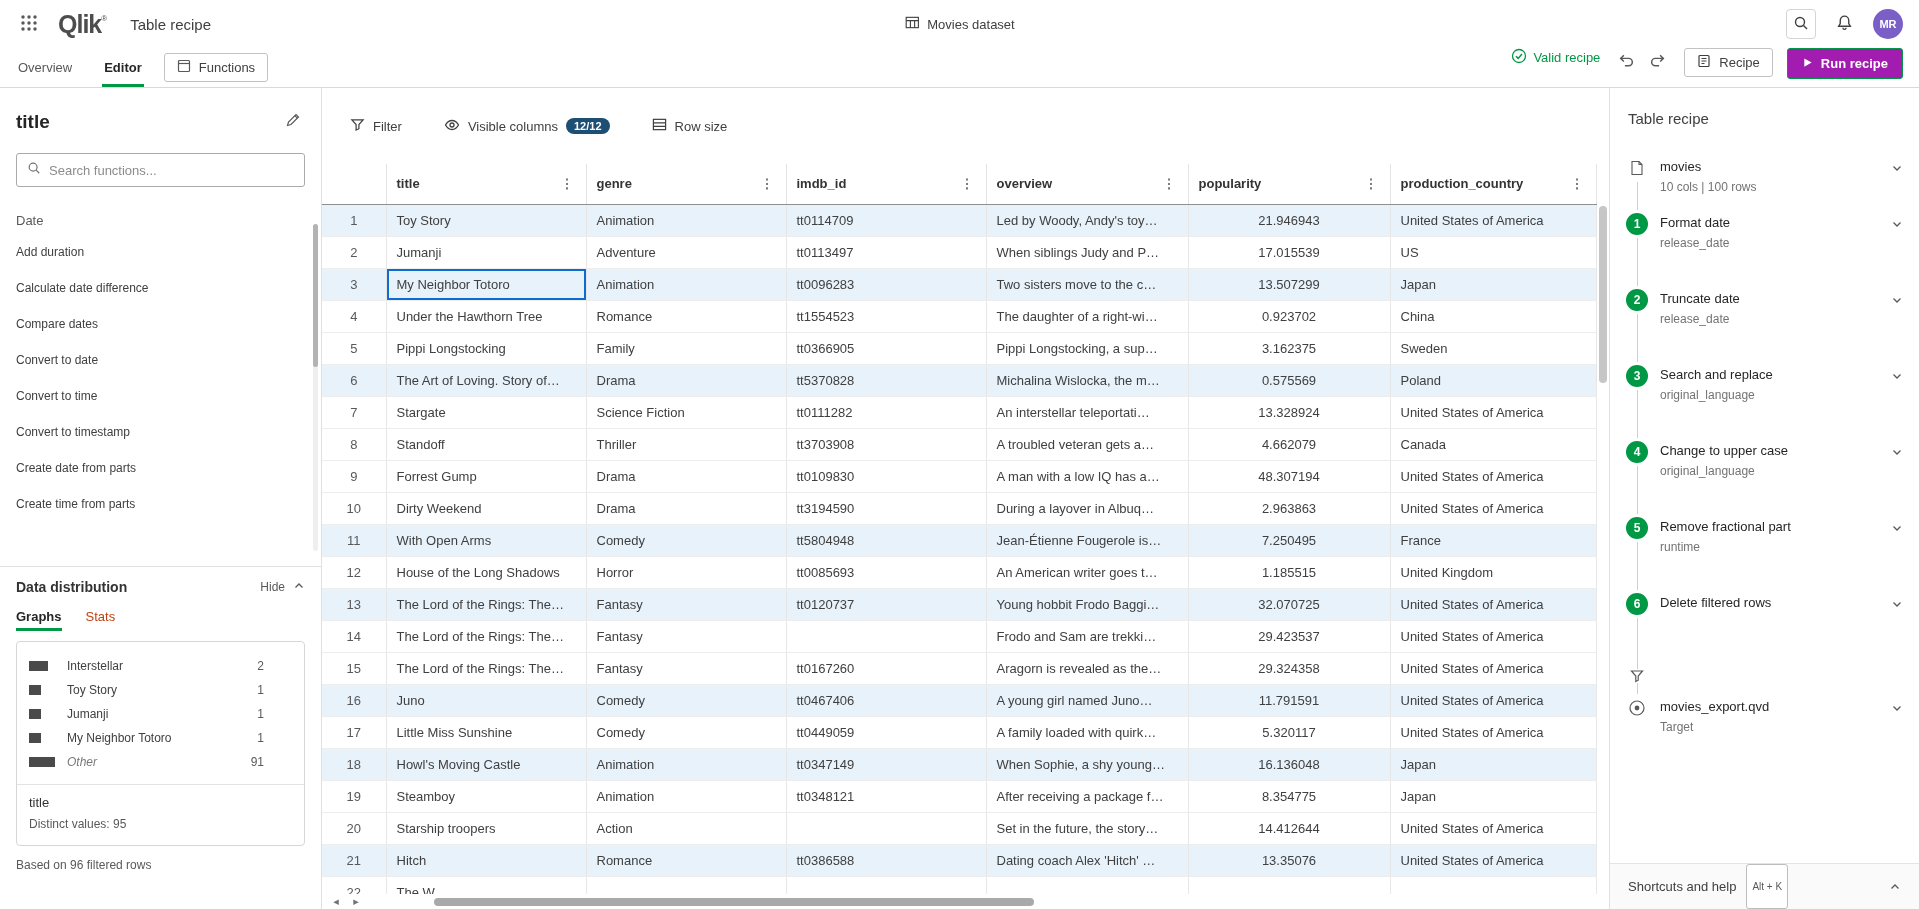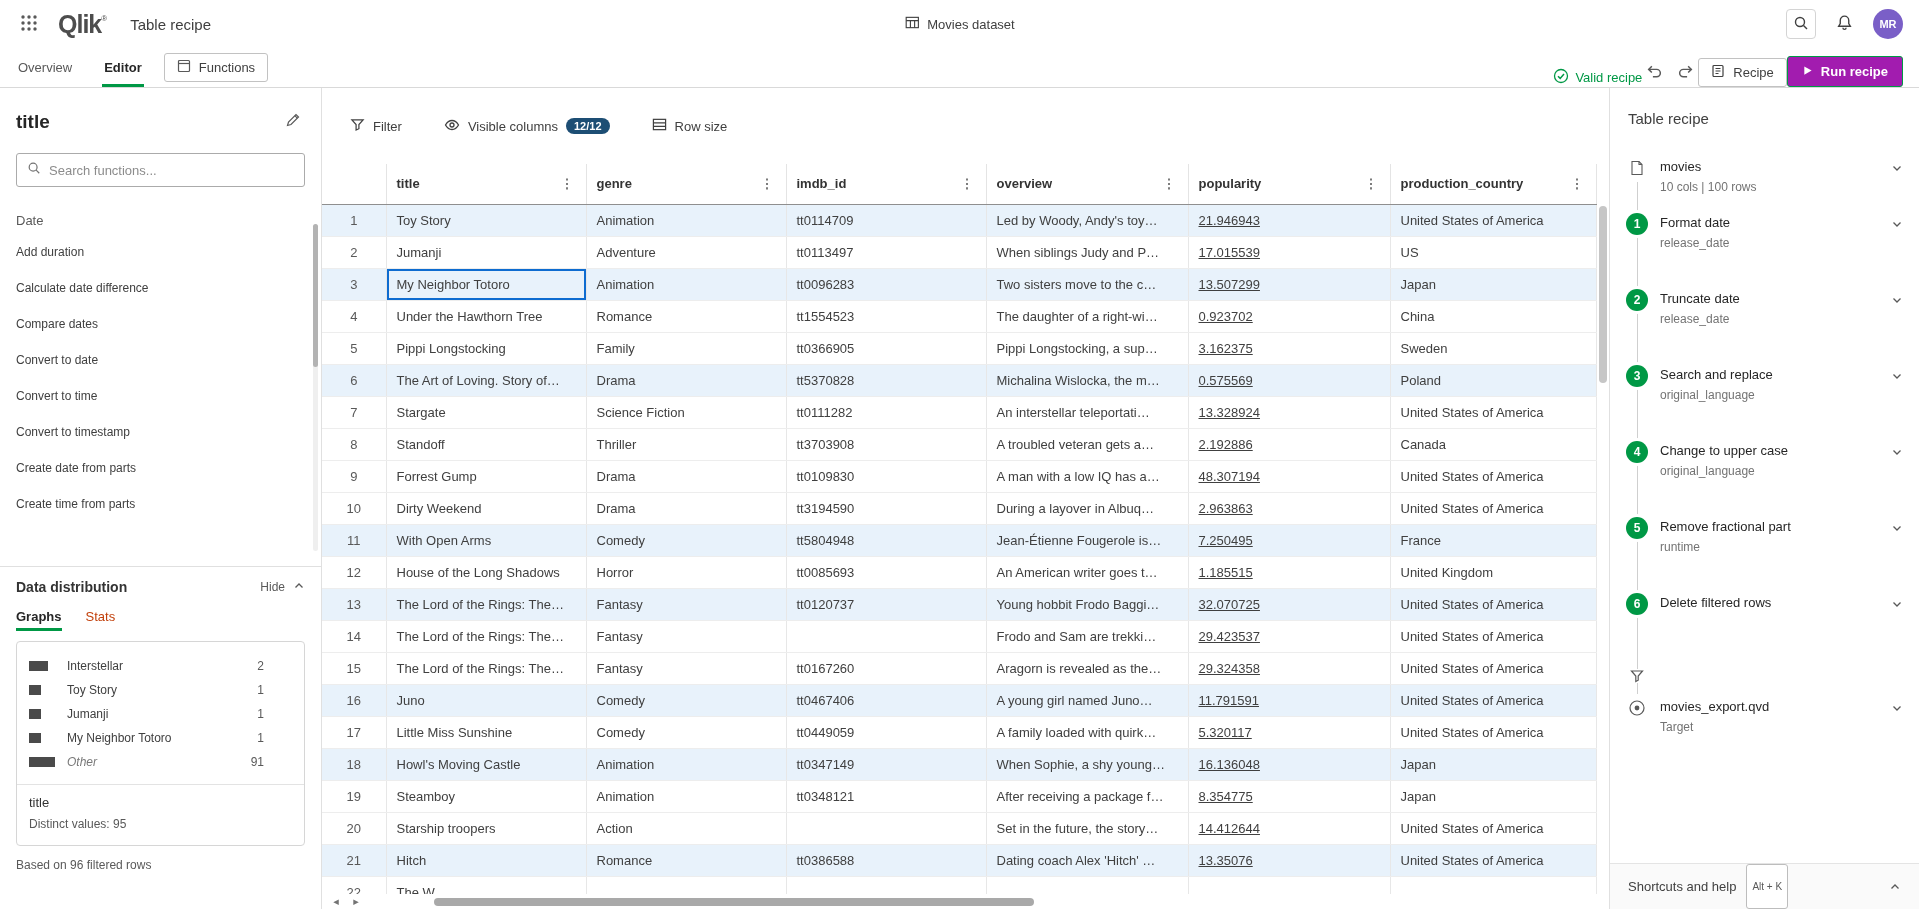--- a/index.html
+++ b/index.html
@@ -20,21 +20,21 @@
   .avatar { width: 30px; height: 30px; border-radius: 50%; background: #7a5fc7; color: #fff; font-size: 11px; font-weight: bold; display: flex; align-items: center; justify-content: center; cursor: pointer; }
 
   
   .tabbar { height: 40px; display: flex; align-items: stretch; padding: 0 16px; border-bottom: 1px solid #d9d9d9; background: #fff; }
   .tabs { display: flex; align-items: stretch; gap: 28px; }
   .tab { display: flex; align-items: center; font-size: 13px; color: #595959; position: relative; cursor: pointer; padding: 0 2px; }
   .tab.active { color: #262626; font-weight: bold; }
   .tab.active::after { content: ""; position: absolute; left: 0; right: 0; bottom: 0; height: 3px; background: #009845; }
   .sm-btn { display: flex; align-items: center; gap: 8px; border: 1px solid #c2c2c2; border-radius: 3px; padding: 5px 12px; font-size: 13px; color: #404040; background: #fff; cursor: pointer; }
   .functions-btn { margin-left: 20px; align-self: center; }
-  .tabbar-right { margin-left: auto; display: flex; align-items: flex-end; }
+  .tabbar-right { margin-left: auto; display: flex; align-items: flex-start; gap: 14px; }
   .valid { display: flex; align-items: center; gap: 6px; color: #009845; font-size: 13px; }
   .undo-redo { display: flex; align-items: center; gap: 6px; }
   .run-btn { background: #a21caf; border: 1px solid #009845; color: #fff; font-weight: bold; display: flex; align-items: center; gap: 8px; border-radius: 3px; padding: 7px 14px; font-size: 13px; cursor: pointer; }
 
   
   .content { display: flex; height: 821px; }
 
   
   .sidebar { width: 322px; border-right: 1px solid #e0e0e0; display: flex; flex-direction: column; position: relative; background: #fff; }
   .sidebar-main { height: 478px; display: flex; flex-direction: column; overflow: hidden; padding-top: 20px; }
@@ -75,21 +75,21 @@
   .table-toolbar { height: 76px; display: flex; align-items: center; gap: 42px; padding: 0 28px; }
   .tt-item { display: flex; align-items: center; gap: 8px; font-size: 13px; color: #404040; cursor: pointer; }
   .badge { background: #1d4e74; color: #fff; font-size: 11px; font-weight: bold; padding: 2px 8px; border-radius: 9px; }
   .table-zone { flex: 1; position: relative; overflow: hidden; }
   table { border-collapse: collapse; table-layout: fixed; width: 1274px; }
   th { height: 40px; border-bottom: 1px solid #8f8f8f; border-right: 1px solid #e4e4e4; padding: 0 10px; font-size: 13px; color: #333; text-align: left; background: #fff; }
   .th-inner { display: flex; justify-content: space-between; align-items: center; }
   .kebab { color: #737373; font-size: 13px; cursor: pointer; padding: 0 2px; }
   td { height: 32px; font-size: 13px; color: #404040; padding: 0 10px; border-bottom: 1px solid #ededed; border-right: 1px solid #e7e7e7; white-space: nowrap; overflow: hidden; cursor: default; }
   td.rownum { color: #595959; text-align: center; padding: 0 4px; }
-  td.num { text-align: left; text-decoration: underline; }
+  td.num { text-align: center; }
   tr.hl td { background: #e8f2fb; }
   td.selected { box-shadow: inset 0 0 0 2px #0e6cd0; }
   .vscroll { position: absolute; right: 2px; top: 42px; bottom: 16px; width: 8px; }
   .vthumb { position: absolute; top: 0; width: 8px; height: 177px; background: #c6c6c6; border-radius: 4px; cursor: pointer; }
   .hscroll { position: absolute; left: 0; right: 0; bottom: 0; height: 15px; display: flex; align-items: center; background: #fff; padding: 0 4px; }
   .harrow { width: 20px; font-size: 11px; color: #737373; text-align: center; cursor: pointer; background: none; border: none; }
   .htrack { flex: 1; height: 8px; position: relative; margin: 0 6px; }
   .hthumb { position: absolute; left: 62px; width: 600px; height: 8px; background: #a9a9a9; border-radius: 4px; cursor: pointer; }
 
   
@@ -480,21 +480,21 @@
                 <td>An interstellar teleportati…</td>
                 <td class="num">13.328924</td>
                 <td>United States of America</td>
               </tr>
               <tr>
                 <td class="rownum">8</td>
                 <td>Standoff</td>
                 <td>Thriller</td>
                 <td>tt3703908</td>
                 <td>A troubled veteran gets a…</td>
-                <td class="num">2.192886</td>
+                <td class="num">4.662079</td>
                 <td>Canada</td>
               </tr>
               <tr>
                 <td class="rownum">9</td>
                 <td>Forrest Gump</td>
                 <td>Drama</td>
                 <td>tt0109830</td>
                 <td>A man with a low IQ has a…</td>
                 <td class="num">48.307194</td>
                 <td>United States of America</td>

